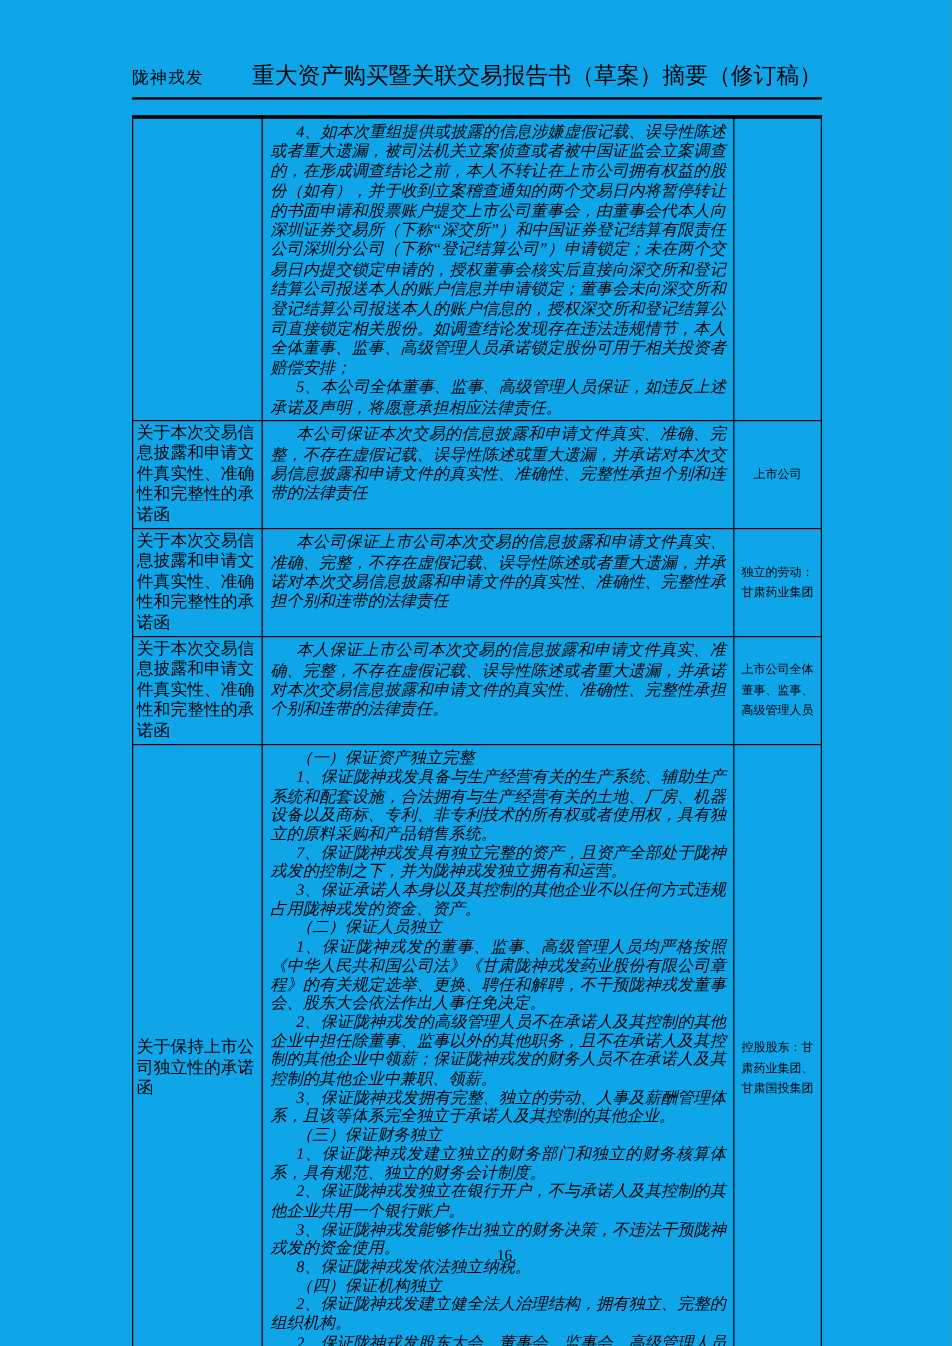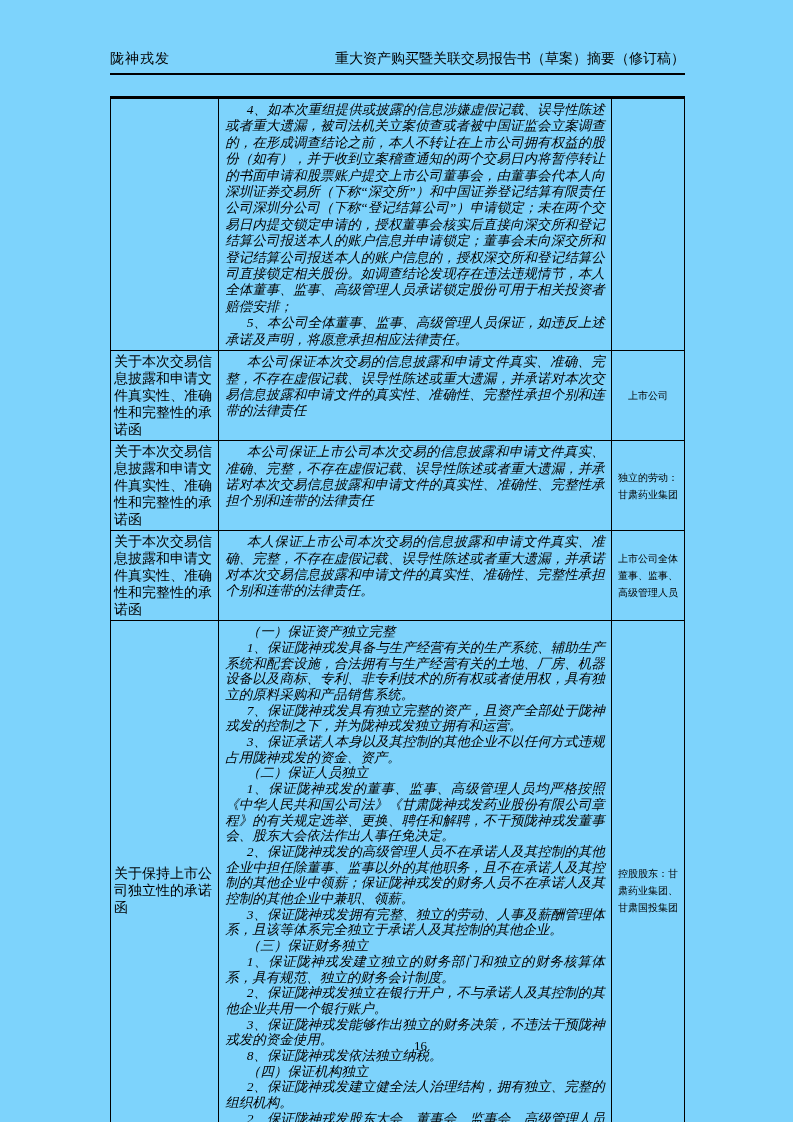--- a/index.html
+++ b/index.html
@@ -1,27 +1,27 @@
 <!DOCTYPE html>
 <html><head>
 <meta charset="utf-8">
 <style>
   html,body{margin:0;padding:0;background:#888;}
   .page{
-    position:relative;width:793px;height:1122px;background:#7dd3fc;
+    position:relative;width:793px;height:1122px;background:#0ea5e9;
     font-family:"Liberation Serif","DejaVu Serif",serif;color:#000;
     margin:0 auto;overflow:hidden;
   }
   .header{
     position:absolute;left:110px;top:50px;width:575px;
     border-bottom:2px solid #000;padding-bottom:5px;
     display:flex;justify-content:space-between;align-items:baseline;
   }
   .header-left{font-size:14px;letter-spacing:1px;}
-  .header-right{font-size:14px;}
+  .header-right{font-size:19px;}
   table.doc-table{
     position:absolute;left:110px;top:96px;width:575px;
     border-collapse:collapse;table-layout:fixed;
     border-top:3px solid #000;
     border-bottom:6px double #000;
   }
   .doc-table td{border:1px solid #000;}
   td.c1{
     width:108px;text-align:left;vertical-align:middle;
     font-size:14px;line-height:17px;padding:2px 3px;

